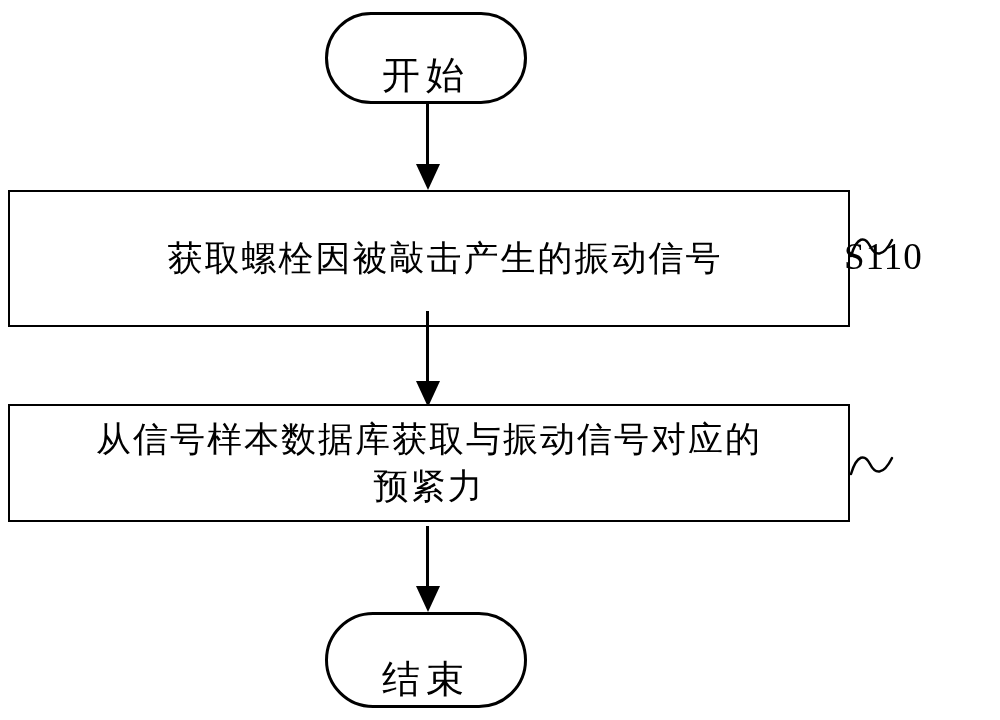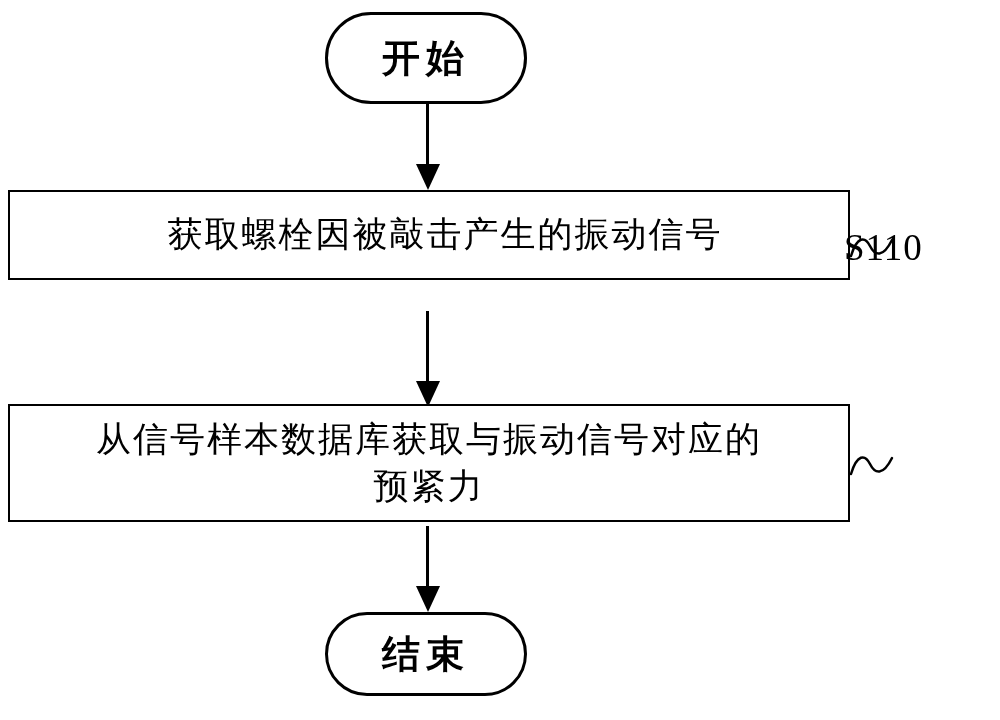--- a/index.html
+++ b/index.html
@@ -10,39 +10,38 @@
     font-family:"DejaVu Sans",sans-serif;
     color:#000;
     overflow:hidden;
   }
   
   .terminal{
     position:absolute;
     box-sizing:border-box;
     border:3px solid #000;
     border-radius:48px;
-    display:flex;align-items:center;justify-content:center;
+    display:flex;align-items:flex-end;justify-content:center;
     font-size:38px;
     letter-spacing:6px;
     background:#fff;
-    font-weight:bold;
   }
   .terminal-start{left:325px;top:12px;width:202px;height:92px;}
-  .terminal-end{left:325px;top:612px;width:202px;height:84px;}
+  .terminal-end{left:325px;top:612px;width:202px;height:96px;}
 
   
   .process{
     position:absolute;
     left:8px;width:842px;
     box-sizing:border-box;
     border:2px solid #000;
     display:flex;align-items:center;justify-content:center;
     background:#fff;
   }
-  .process-1{top:190px;height:90px;padding-left:32px;}
+  .process-1{top:190px;height:137px;padding-left:32px;}
   .process-2{top:404px;height:118px;}
   .process-text{
     font-size:35px;
     letter-spacing:2px;
     text-align:center;
     white-space:pre-line;
     line-height:1.35;
   }
 
   
@@ -68,20 +67,21 @@
   .shaft-3{top:526px;height:62px;}
   .head-3{top:586px;}
 
   
   .tag{
     position:absolute;
     left:844px;
     font-family:"Liberation Serif",serif;
     font-size:37px;
     letter-spacing:1px;
+    margin-top:9px;
   }
   .tag-1{top:226px;}
   .tag-2{top:444px;}
 
   
   .squiggle{
     position:absolute;
     left:849px;
     width:46px;height:32px;
   }

